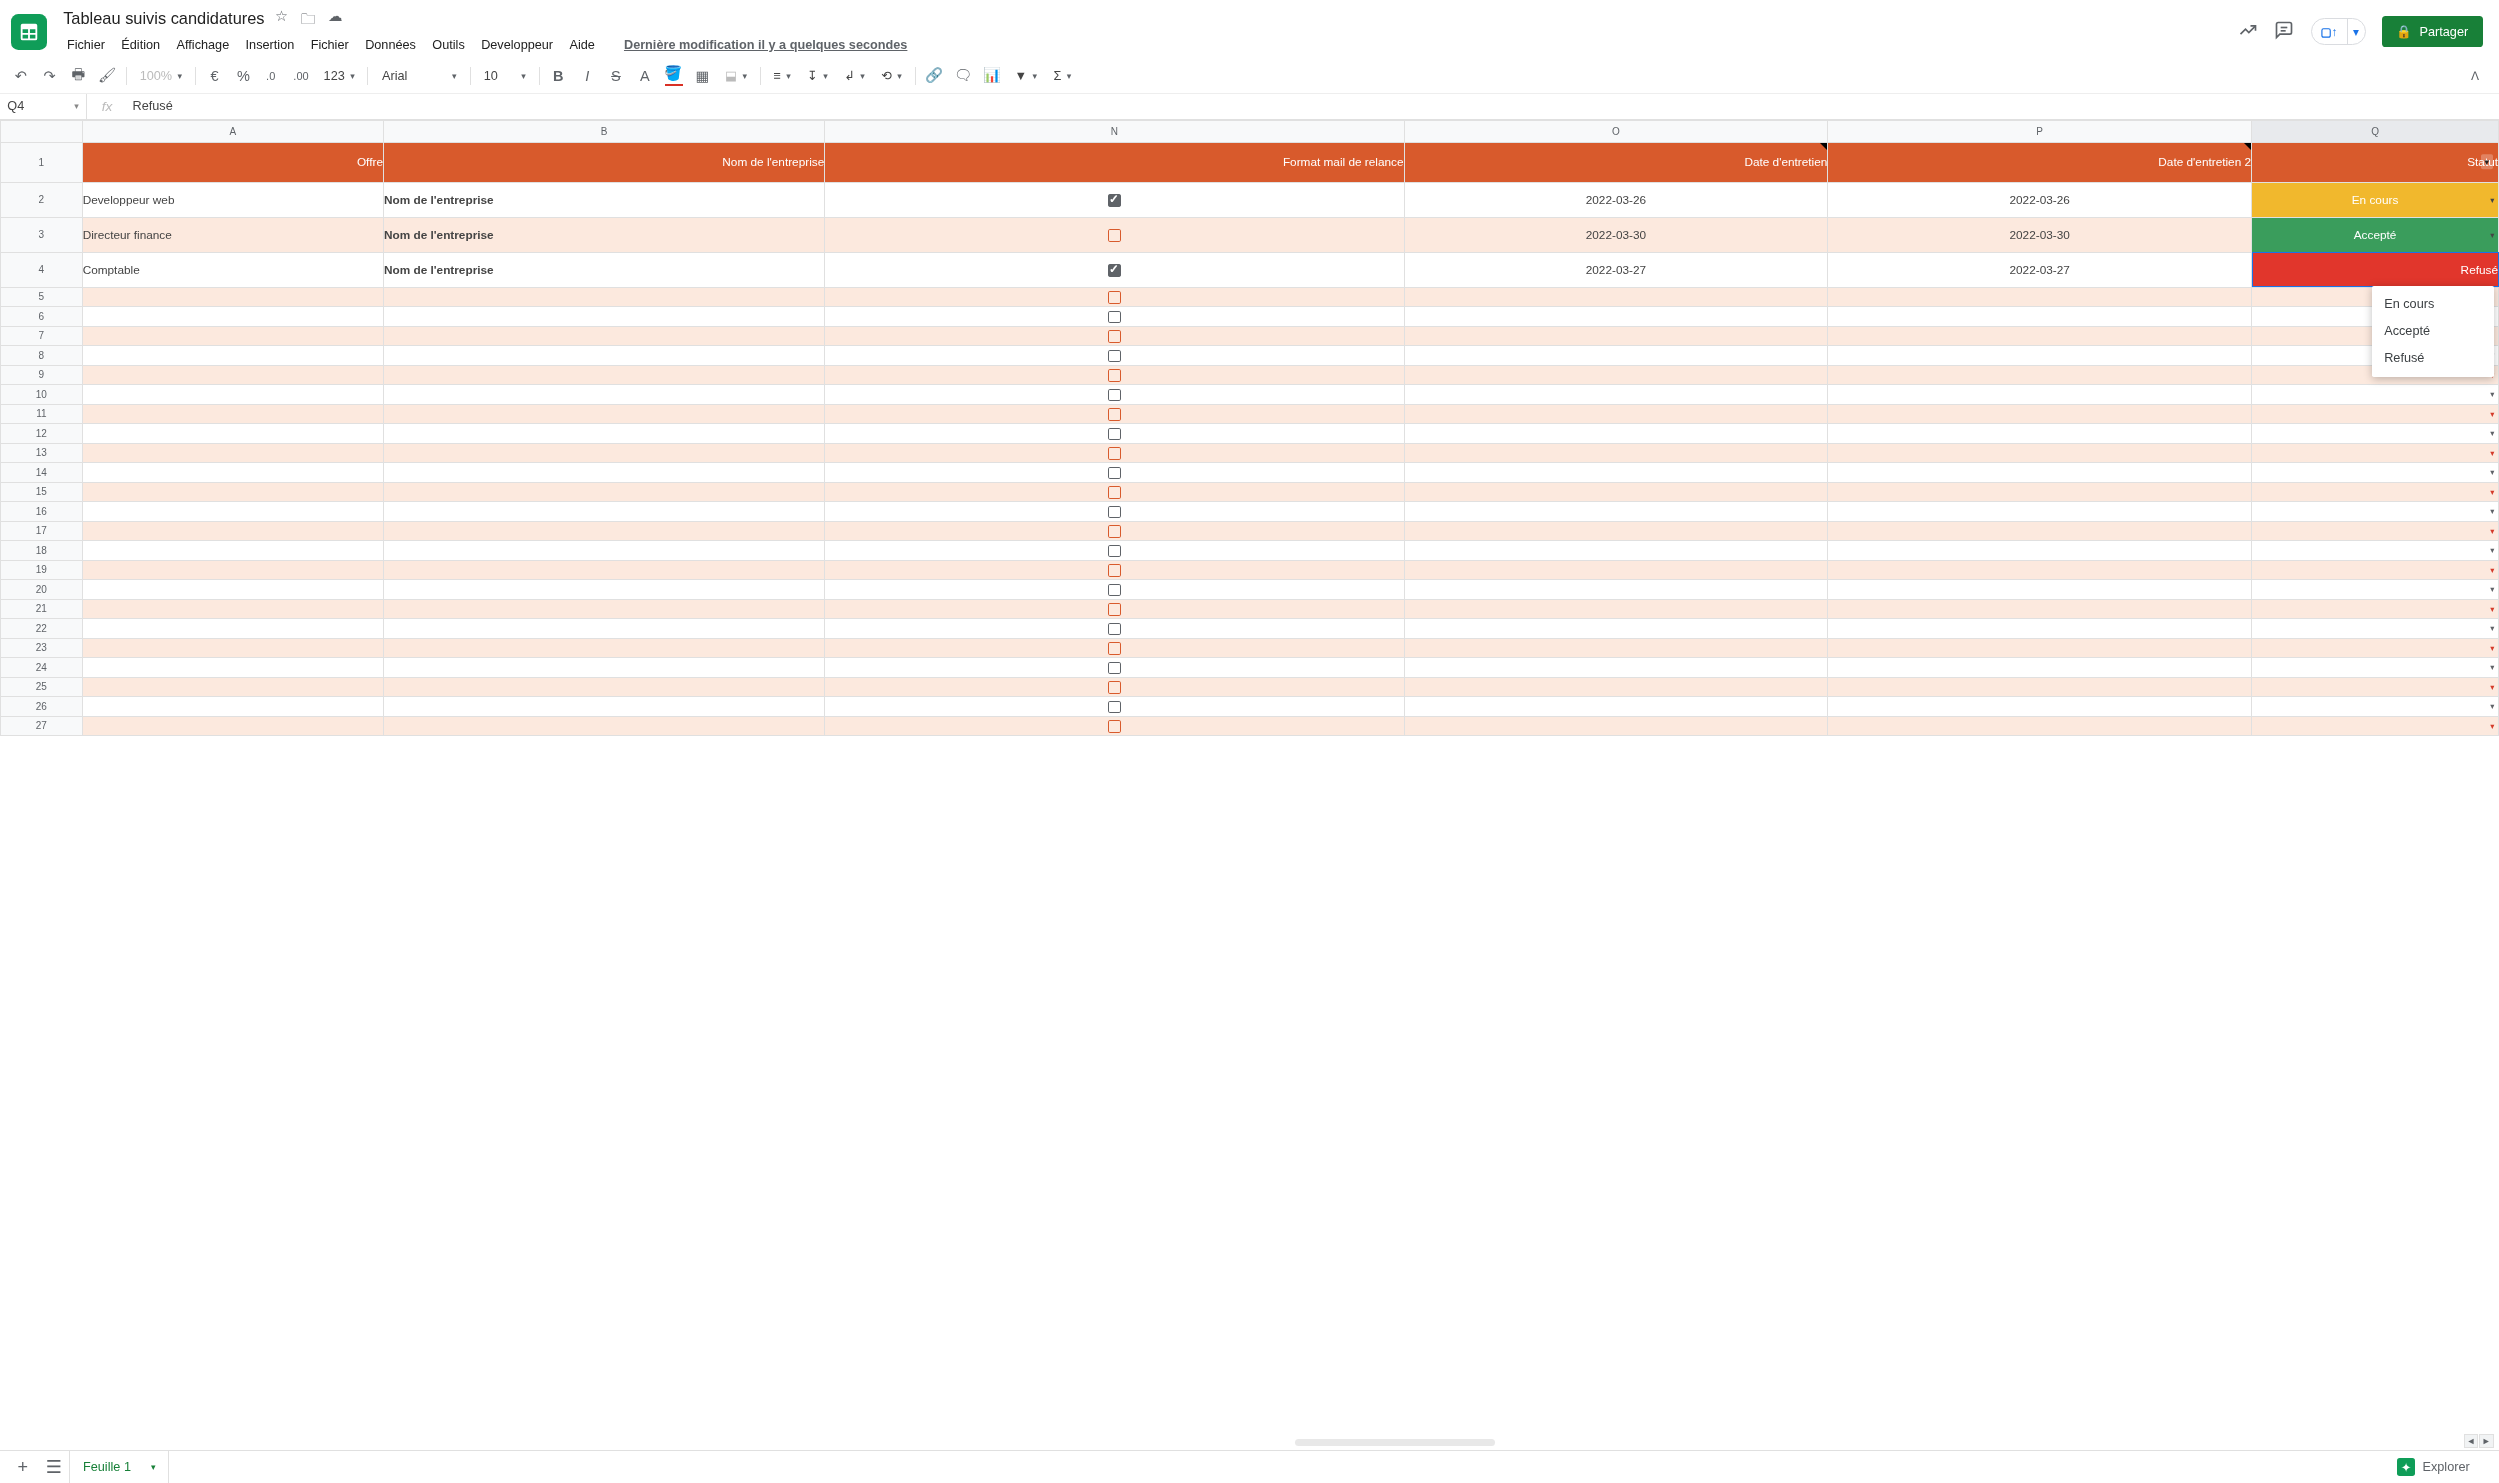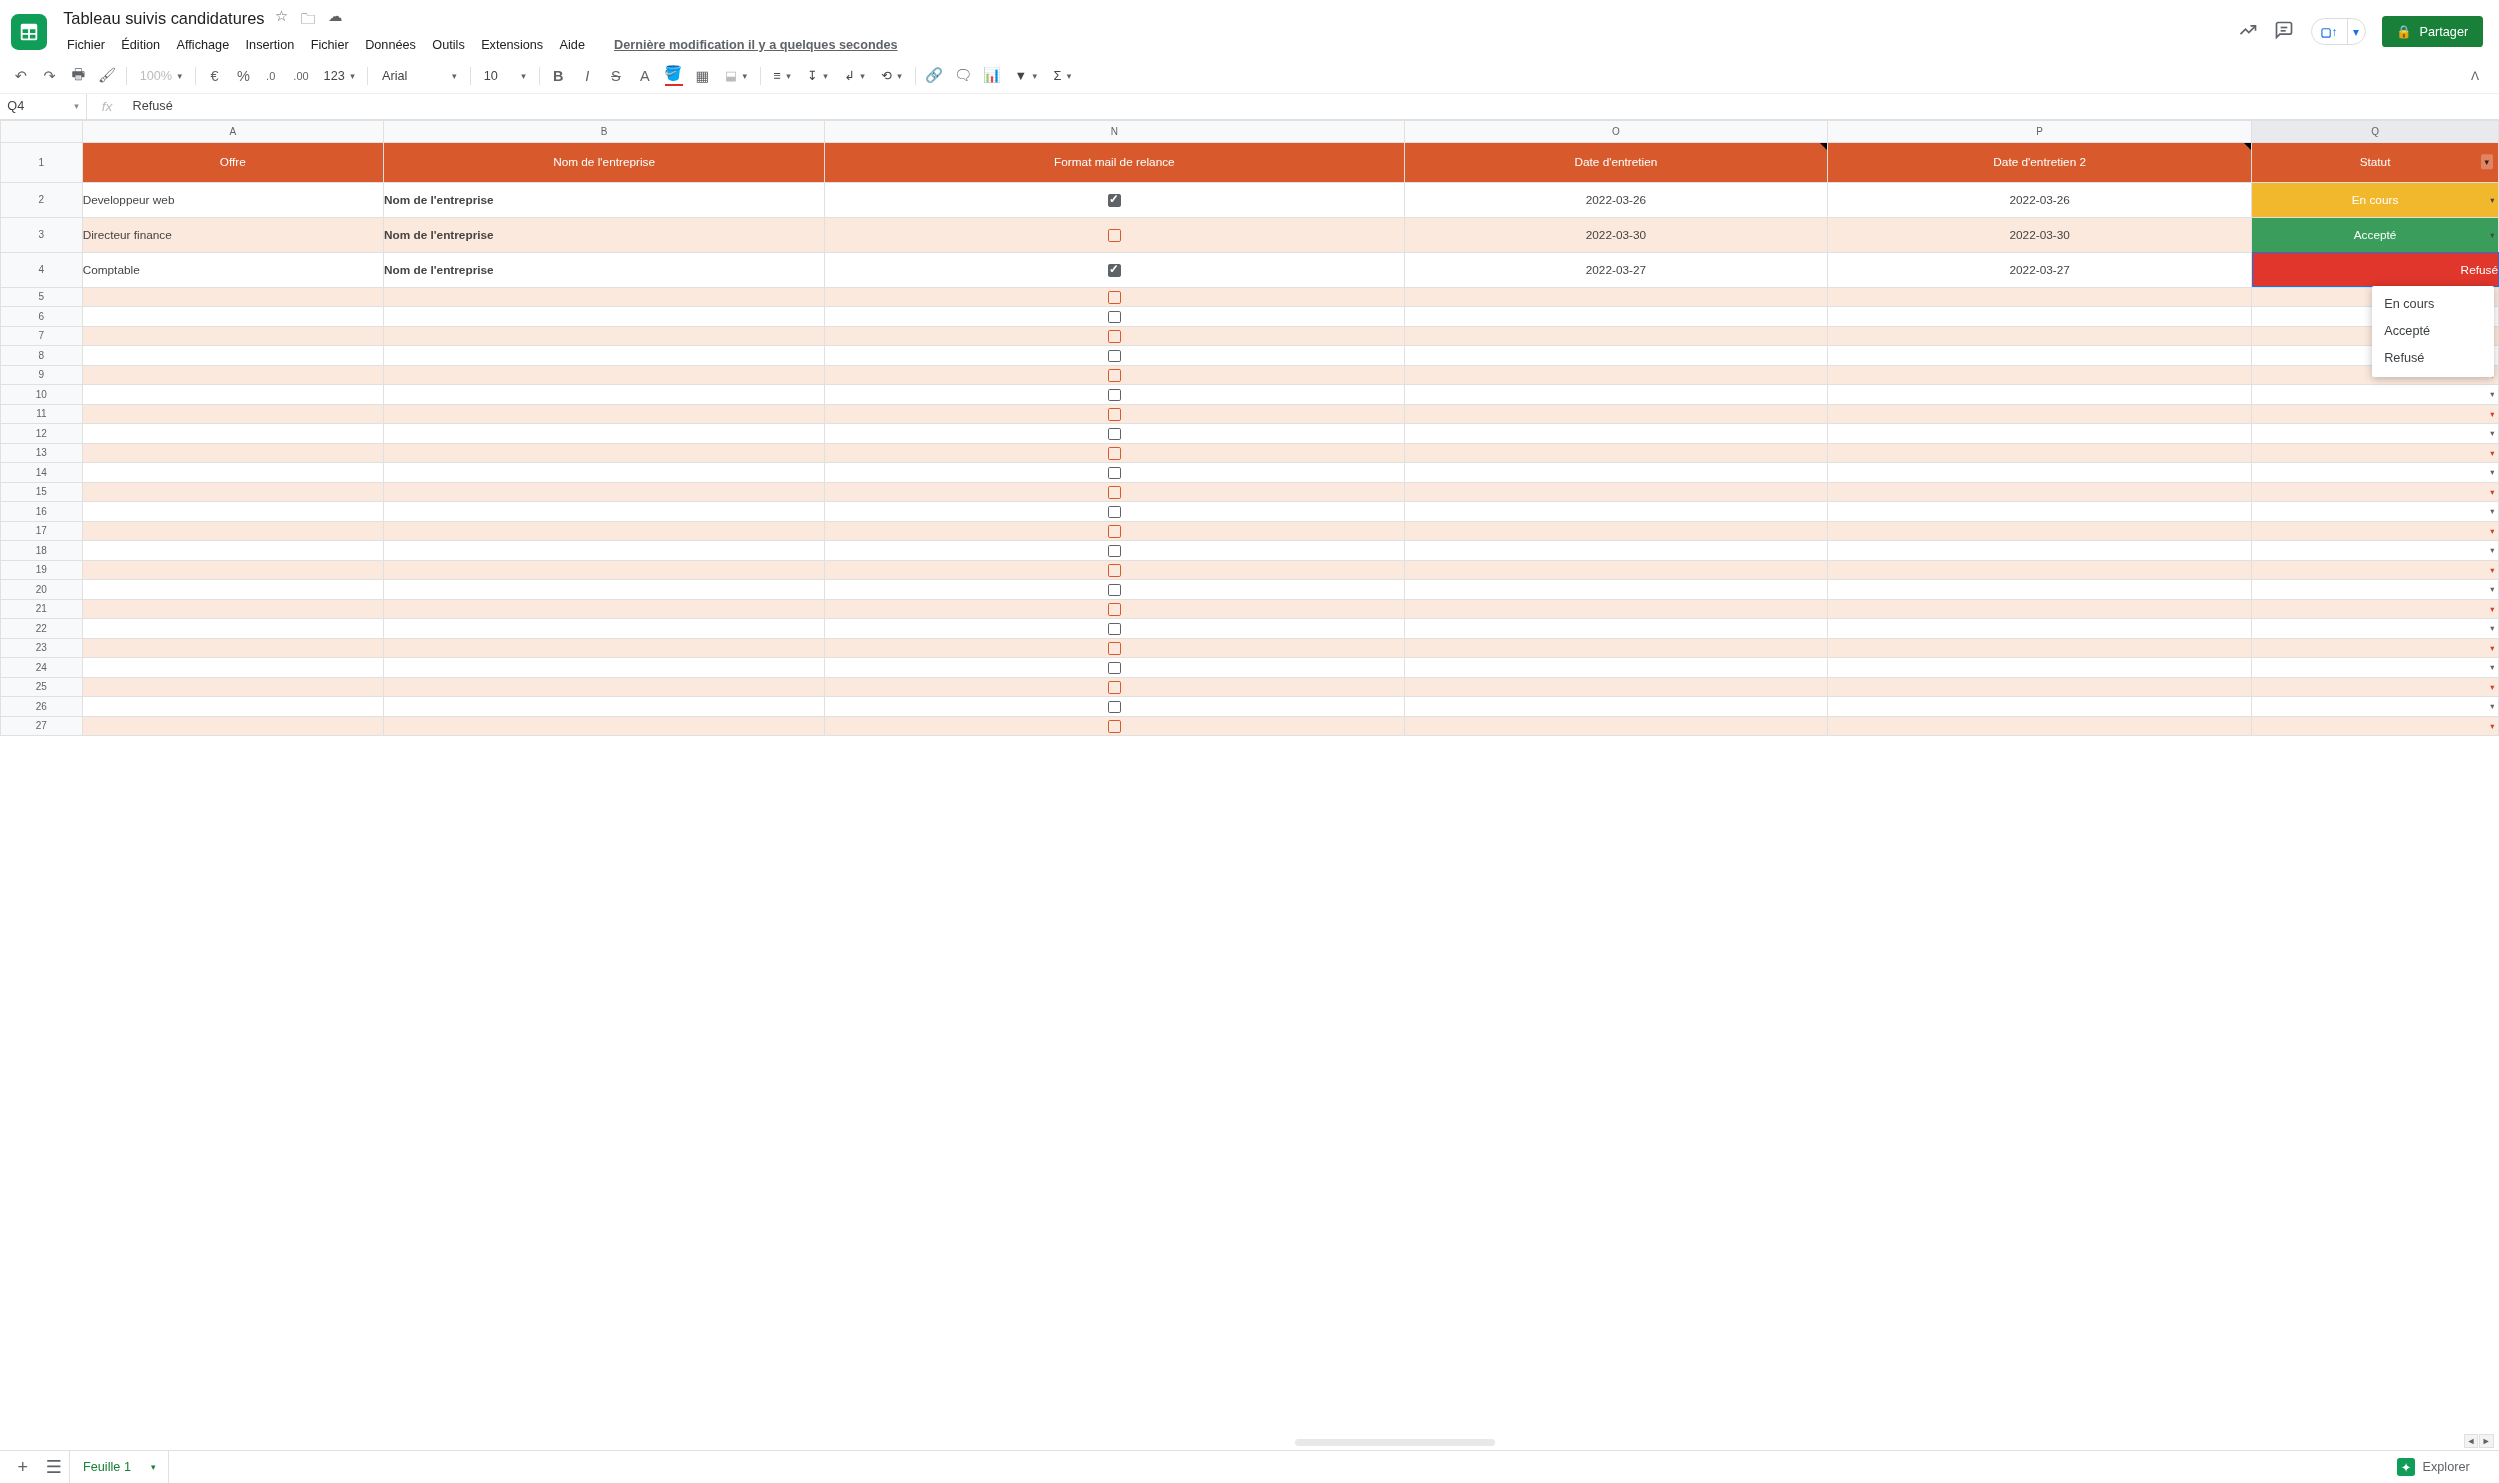--- a/index.html
+++ b/index.html
@@ -31,21 +31,21 @@
 .namebox { width:87px; padding:0 7.3px; display:flex; align-items:center; justify-content:space-between; font-size:12.7px; border-right:0.9px solid #e0e0e0; height:100%;}
 .fx { width:40px; text-align:center; color:#bbb; font-style:italic; font-size:13.6px;}
 .formula-val { padding-left:5.5px; font-size:12.7px;}
 .grid-wrap { position:relative; height:calc(100vh - 58px - 36px - 25.5px - 33px); overflow:hidden;}
 table.grid { border-collapse:collapse; table-layout:fixed; width:100%;}
 .grid th, .grid td { border:0.9px solid #e0e0e0; height:19.5px; padding:0; position:relative; font-size:11.8px;}
 .grid th { background:#f8f9fa; color:#5f6368; font-weight:normal; font-size:10px; text-align:center;}
 .grid th.corner { width:42px;}
 .rowhdr { background:#f8f9fa; color:#5f6368; font-size:10px; text-align:center; width:42px;}
 .hrow th { height:22px;}
-.header-cell { background:#d85a2c; color:#fff; font-size:19px; height:40px !important; text-align:center; font-weight:normal;}
+.header-cell { background:#d85a2c; color:#fff; font-size:19px; height:40px !important; text-align:right; font-weight:normal;}
 .alt { background:#fce9de;}
 .cell-text { padding-left:5.5px; text-align:left; font-size:16.4px; white-space:nowrap;}
 .cell-bold { font-weight:bold;}
 .cell-center { text-align:center; font-size:13.6px;}
 .chk { display:inline-block; width:12.7px; height:12.7px; border:1.8px solid #5f6368; border-radius:1.8px; vertical-align:middle; position:relative;}
 .chk.checked { background:#5f6368;}
 .chk.checked::after { content:"✓"; color:#fff; position:absolute; top:-2.7px; left:0px; font-size:11.8px; font-weight:bold;}
 .chk.red { border-color:#d85a2c;}
 .status-cell { color:#fff; text-align:center; font-size:13.6px; position:relative;}
 .status-encours { background:#f1b82d;}
@@ -86,21 +86,21 @@
       </span>
     </div>
     <div class="menubar" id="menubar">
         <span>Fichier</span>
         <span>Édition</span>
         <span>Affichage</span>
         <span>Insertion</span>
         <span>Fichier</span>
         <span>Données</span>
         <span>Outils</span>
-        <span>Extensions</span>
+        <span>Developpeur</span>
         <span>Aide</span>
         <span class="last-edit">Dernière modification il y a quelques secondes</span>
       </div>
   </div>
   <div class="header-right">
     <span class="hdr-icon"><svg width="20" height="20" viewBox="0 0 24 24" fill="none" stroke="#5f6368" stroke-width="2">
           <polyline points="3 17 9 11 13 15 21 7"></polyline>
           <polyline points="15 7 21 7 21 13"></polyline>
         </svg></span>
     <span class="hdr-icon"><svg width="20" height="20" viewBox="0 0 24 24" fill="none" stroke="#5f6368" stroke-width="2">

